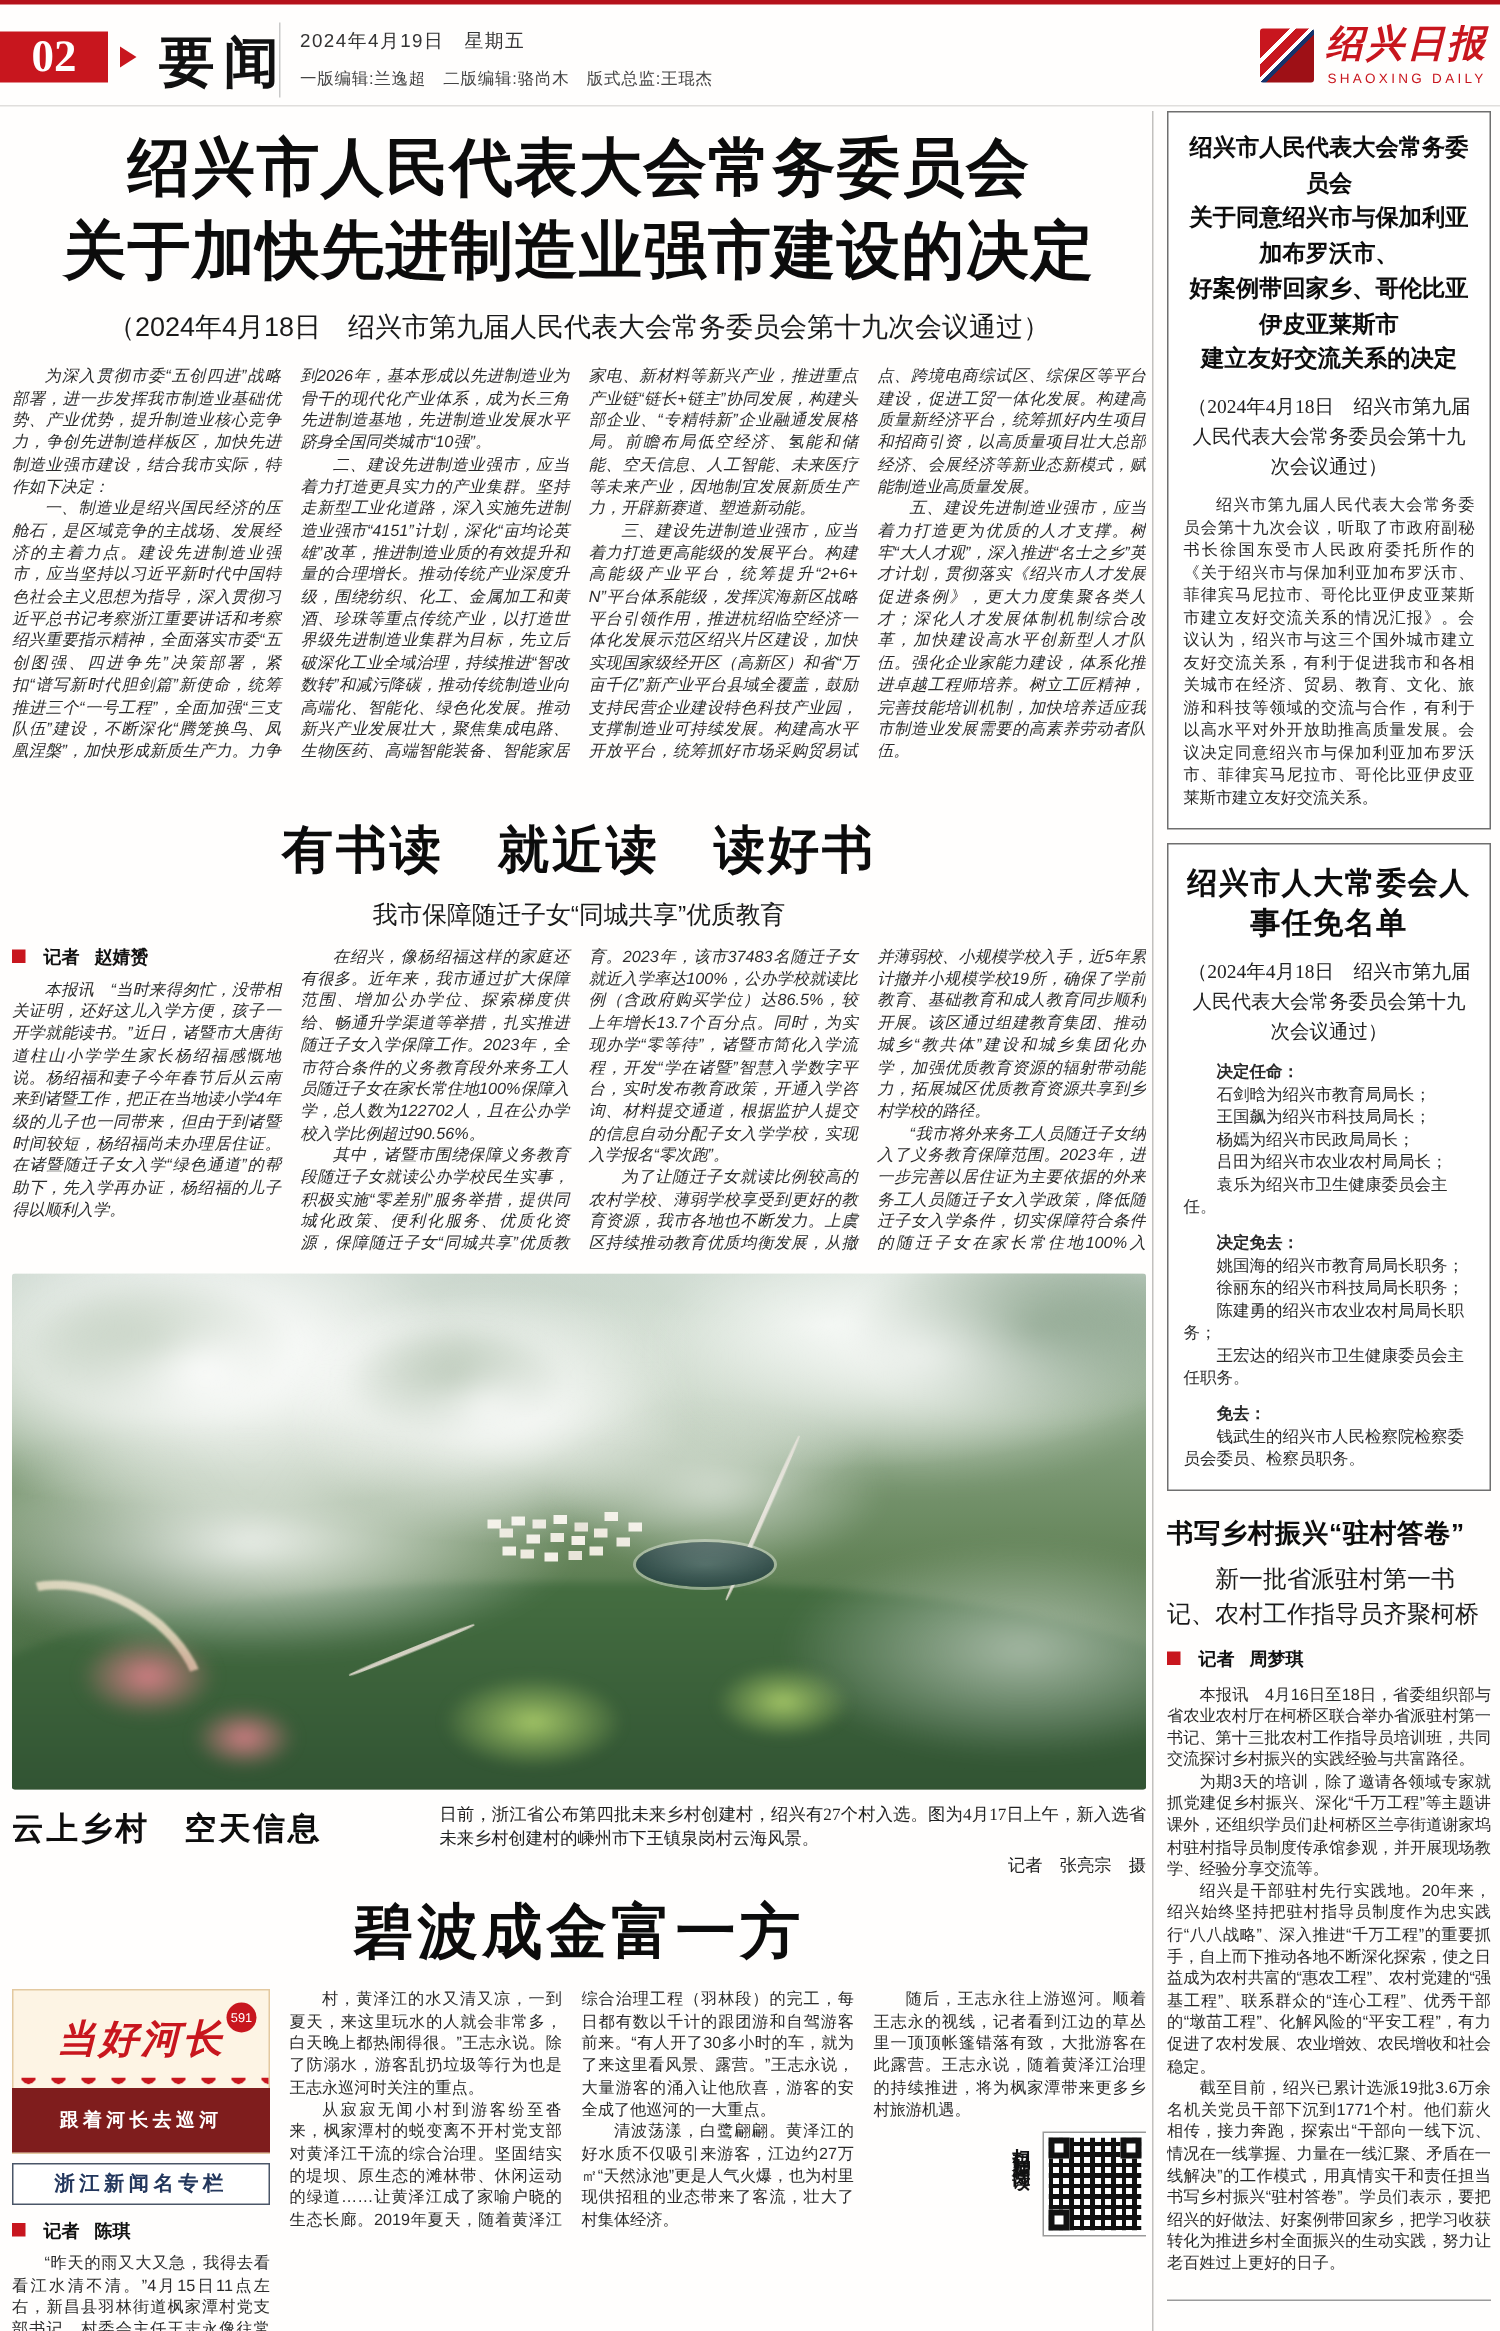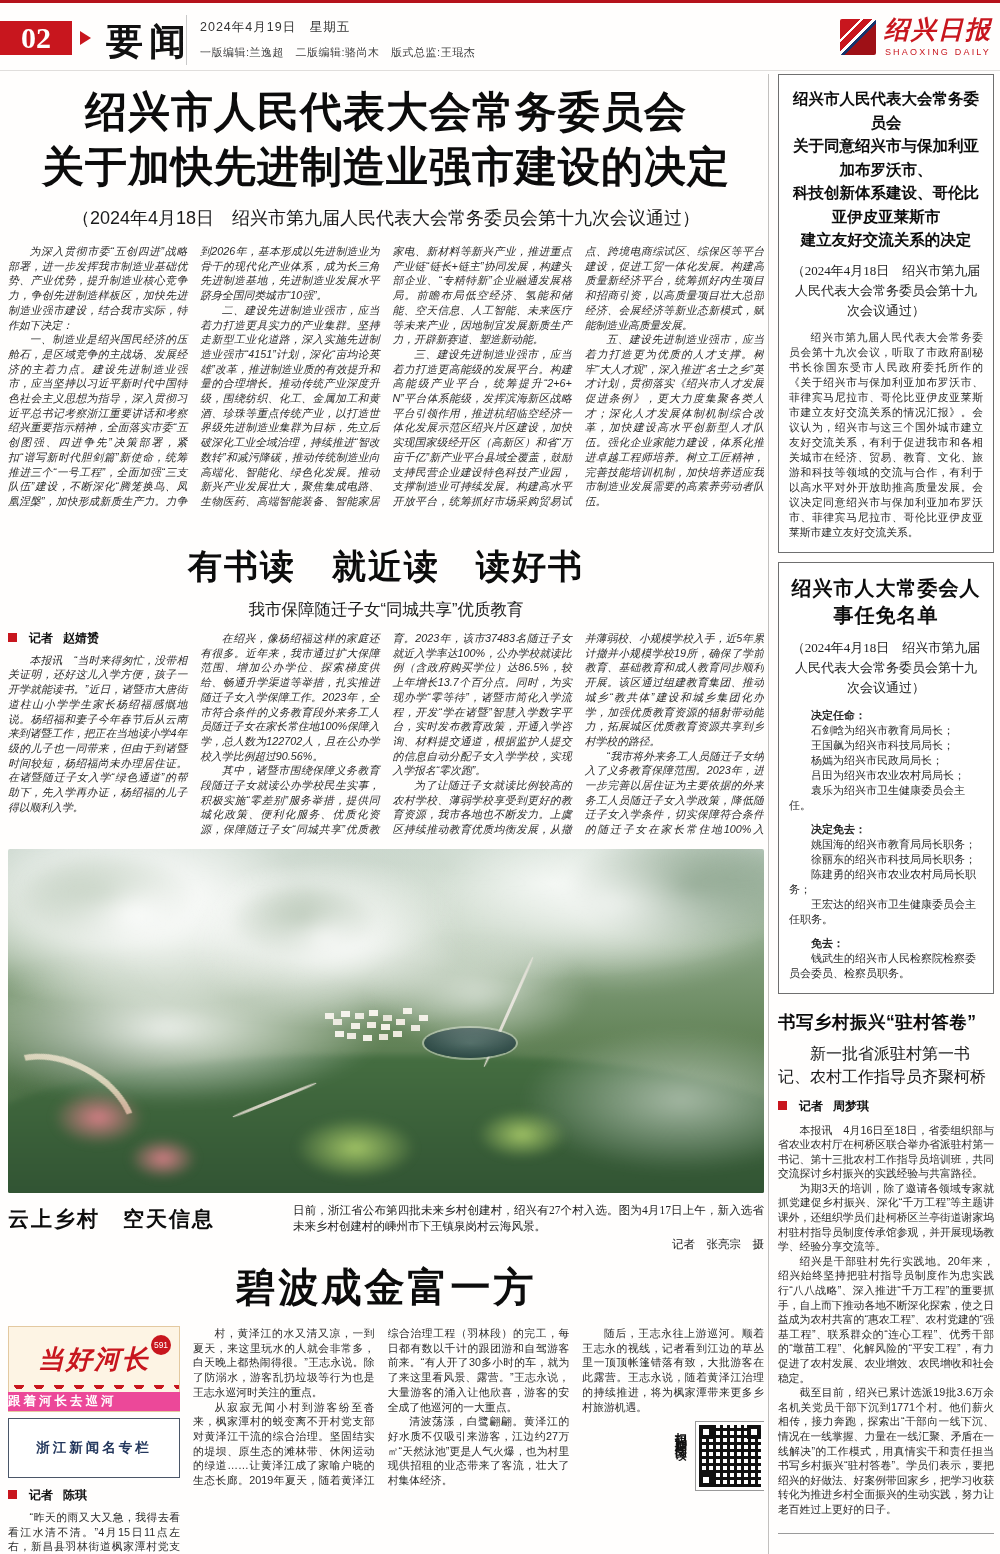--- a/index.html
+++ b/index.html
@@ -109,24 +109,24 @@
   .river-rest p{margin:0;text-indent:2em;}
   .river-col1 p{margin:0;text-indent:2em;font-size:10.8px;line-height:14.7px;text-align:justify;color:#2b2b2b;word-break:break-all;}
   .hz-frame{border:1px solid #e3c9a0;background:#fdf4e4;padding:6px 6px 0 6px;}
   .hz-callig{position:relative;height:52px;display:flex;align-items:center;justify-content:center;}
   .hz-callig .txt{font-family:"Liberation Serif",serif;font-weight:900;font-style:italic;font-size:26px;
                   color:#c8161e;letter-spacing:2px;}
   .hz-badge{position:absolute;right:2px;top:2px;width:20px;height:20px;border-radius:50%;background:#c8161e;
             color:#fff;font-size:8.5px;display:flex;align-items:center;justify-content:center;}
   .hz-wave{height:7px;margin:0 -6px;background:
            radial-gradient(8px 7px at 10px 0,#c8161e 60%,transparent 61%) repeat-x;background-size:20px 7px;}
-  .hz-banner{margin:0 -7px;background:#ec4899;color:#fff;text-align:left;font-size:12.5px;font-weight:700;
-             letter-spacing:3px;padding:1px 0;}
+  .hz-banner{margin:0 -7px;background:#7f1d1d;color:#fff;text-align:center;font-size:12.5px;font-weight:700;
+             letter-spacing:3px;padding:13px 0;}
   .col-label{margin-top:6px;border:1px solid #4a5668;color:#22365c;text-align:center;font-weight:700;
-             font-size:13.5px;letter-spacing:3px;padding:20px 0;background:#fff;}
+             font-size:13.5px;letter-spacing:3px;padding:4px 0;background:#fff;}
   .river-byline{margin:9px 0 6px 0;}
   .qr-row{display:flex;align-items:center;justify-content:flex-end;gap:8px;margin-top:8px;break-inside:avoid;}
   .qr-label{writing-mode:vertical-rl;font-size:12px;font-weight:700;letter-spacing:3px;color:#111;height:66px;}
   .qr{position:relative;width:62px;height:62px;background:
       repeating-linear-gradient(0deg,#111 0 3px,transparent 3px 7px),
       repeating-linear-gradient(90deg,#111 0 3px,#fff 3px 7px);
       border:3px solid #fff;outline:1px solid #999;}
   .qr .fp{position:absolute;width:14px;height:14px;background:#fff;border:4px solid #111;box-sizing:border-box;}
   .fp1{left:0;top:0;} .fp2{right:0;top:0;} .fp3{left:0;bottom:0;}
 
@@ -279,21 +279,21 @@
       </div>
     </div>
   </div>
 
   <div class="sidebar">
 
     <div class="sbox">
       <div class="dec-title">
           <div>绍兴市人民代表大会常务委员会</div>
           <div>关于同意绍兴市与保加利亚加布罗沃市、</div>
-          <div>科技创新体系建设、哥伦比亚伊皮亚莱斯市</div>
+          <div>好案例带回家乡、哥伦比亚伊皮亚莱斯市</div>
           <div>建立友好交流关系的决定</div>
         </div>
       <div class="s-sub">（2024年4月18日　绍兴市第九届人民代表大会常务委员会第十九次会议通过）</div>
       <div class="s-body">
         <p>绍兴市第九届人民代表大会常务委员会第十九次会议，听取了市政府副秘书长徐国东受市人民政府委托所作的《关于绍兴市与保加利亚加布罗沃市、菲律宾马尼拉市、哥伦比亚伊皮亚莱斯市建立友好交流关系的情况汇报》。会议认为，绍兴市与这三个国外城市建立友好交流关系，有利于促进我市和各相关城市在经济、贸易、教育、文化、旅游和科技等领域的交流与合作，有利于以高水平对外开放助推高质量发展。会议决定同意绍兴市与保加利亚加布罗沃市、菲律宾马尼拉市、哥伦比亚伊皮亚莱斯市建立友好交流关系。</p>
       </div>
     </div>
 
     <div class="sbox">
       <div class="hr-title">绍兴市人大常委会人事任免名单</div>

